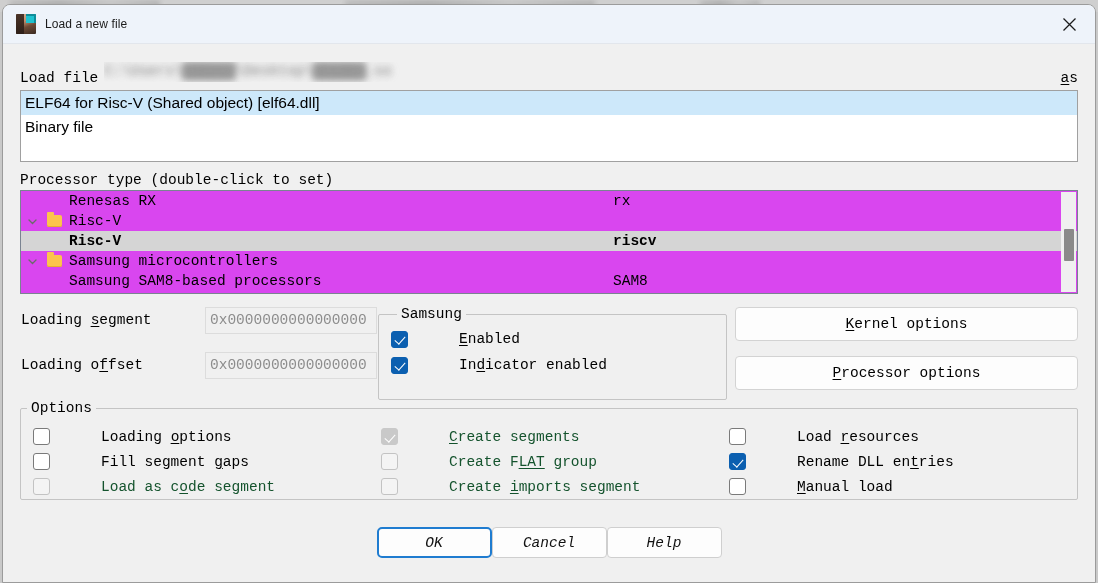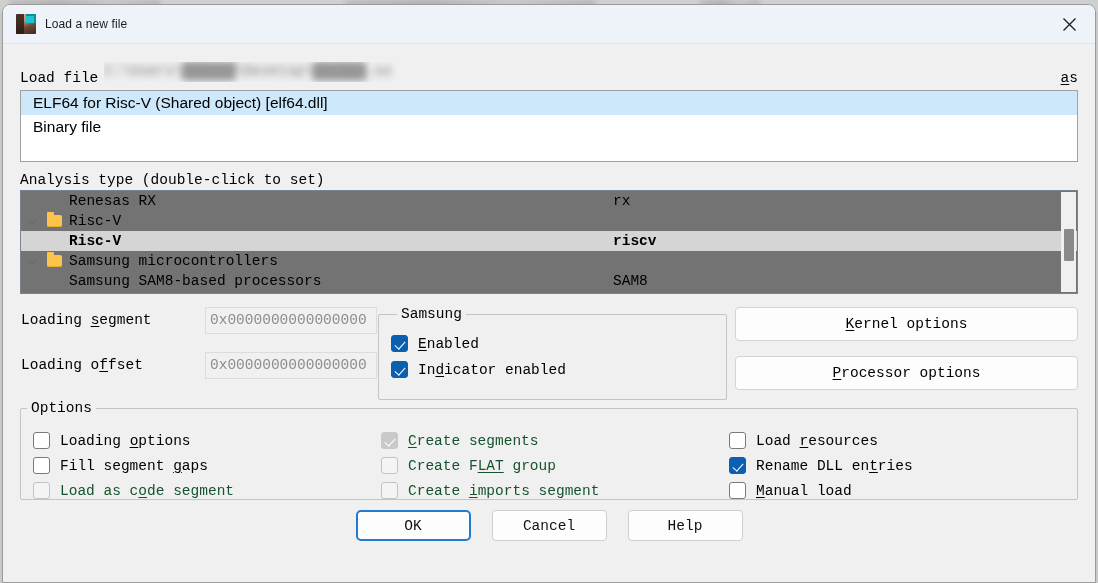--- a/index.html
+++ b/index.html
@@ -111,32 +111,32 @@
     height: 72px;
     background: #fff;
     border: 1px solid #a0a0a0;
     margin-top: 2px;
     overflow: hidden;
     font-family: "Liberation Sans", sans-serif;
     font-size: 15.5px;
   }
   .filelist .item {
     height: 24px; line-height: 24px;
-    padding-left: 12px;
+    padding-left: 4px;
     white-space: pre;
     color: #000;
   }
   .filelist .item.sel { background: #cde8fa; }
 
   
   .lbl-proc { margin-top: 10px; display:block; white-space: pre; }
   .proclist {
     position: relative;
     height: 104px;
-    background: #737373;
+    background: #d946ef;
     border: 1px solid #7a8391;
     margin-top: 2px;
     overflow: hidden;
   }
   .proclist .prow {
     position: relative;
     height: 20px; line-height: 20px;
     display: flex; align-items: center;
     white-space: pre;
   }
@@ -210,23 +210,24 @@
   .band-right {
     margin-left: 8px;
     flex: 1 1 auto;
     display: flex; flex-direction: column;
     gap: 15px;
     padding-top: 1px;
   }
 
   
   .cb {
-    display: flex; align-items: flex-end;
+    display: flex; align-items: center;
     height: 26px;
     white-space: pre;
+    gap: 41px;
   }
   .box {
     width: 17px; height: 17px; flex: none;
     margin-right: 10px;
     border-radius: 3px;
     border: 1.5px solid #7a7a7a;
     background: #fff;
     position: relative;
   }
   .box.checked {
@@ -263,22 +264,23 @@
   }
   .opt-cols { display: flex; padding-left: 12px; padding-top: 2px; }
   .opt-col { display: flex; flex-direction: column; }
   .opt-col.c1 { width: 348px; }
   .opt-col.c2 { width: 348px; }
   .opt-col.c3 { width: 300px; }
   .opt-cols .cb { height: 25px; }
 
   
   .footer {
-    display: flex; justify-content: center; gap: 21px;
-    margin-top: 10px;
+    display: flex; justify-content: center; 
+    margin-top: 27px;
+    font-style: italic;
   }
   .btn {
     width: 115px; height: 31px;
     background: #fdfdfd;
     border: 1px solid #cfcfcf;
     border-radius: 4px;
     display: flex; align-items: center; justify-content: center;
     white-space: pre;
     color:#111;
   }
@@ -317,21 +319,21 @@
         <span class="ghost b2">C:\Users\██████\Desktop\██████.so</span>
       </span>
       <span class="path-tail"><span class="u">a</span>s</span>
     </div>
 
     <div class="filelist" id="filelist">
         <div class="item sel">ELF64 for Risc-V (Shared object) [elf64.dll]</div>
         <div class="item">Binary file</div>
       </div>
 
-    <label class="lbl-proc">Analysis type (double-click to set)</label>
+    <label class="lbl-proc">Processor type (double-click to set)</label>
     <div class="proclist">
       <div id="proclist-rows">
           <div class="prow"><span class="indent"></span><span class="pname">Renesas RX</span><span class="pcode">rx</span></div>
           <div class="prow"><span class="chev"><svg width="11" height="11" viewBox="0 0 11 11">
                 <path d="M2 4 L5.5 7.5 L9 4" stroke="#6b6b6b" stroke-width="1.3" fill="none" stroke-linecap="round"></path>
               </svg></span><span class="folder"><span></span></span><span class="pname">Risc-V</span></div>
           <div class="prow sel"><span class="indent"></span><span class="pname">Risc-V</span><span class="pcode">riscv</span></div>
           <div class="prow"><span class="chev"><svg width="11" height="11" viewBox="0 0 11 11">
                 <path d="M2 4 L5.5 7.5 L9 4" stroke="#6b6b6b" stroke-width="1.3" fill="none" stroke-linecap="round"></path>
               </svg></span><span class="folder"><span></span></span><span class="pname">Samsung microcontrollers</span></div>

